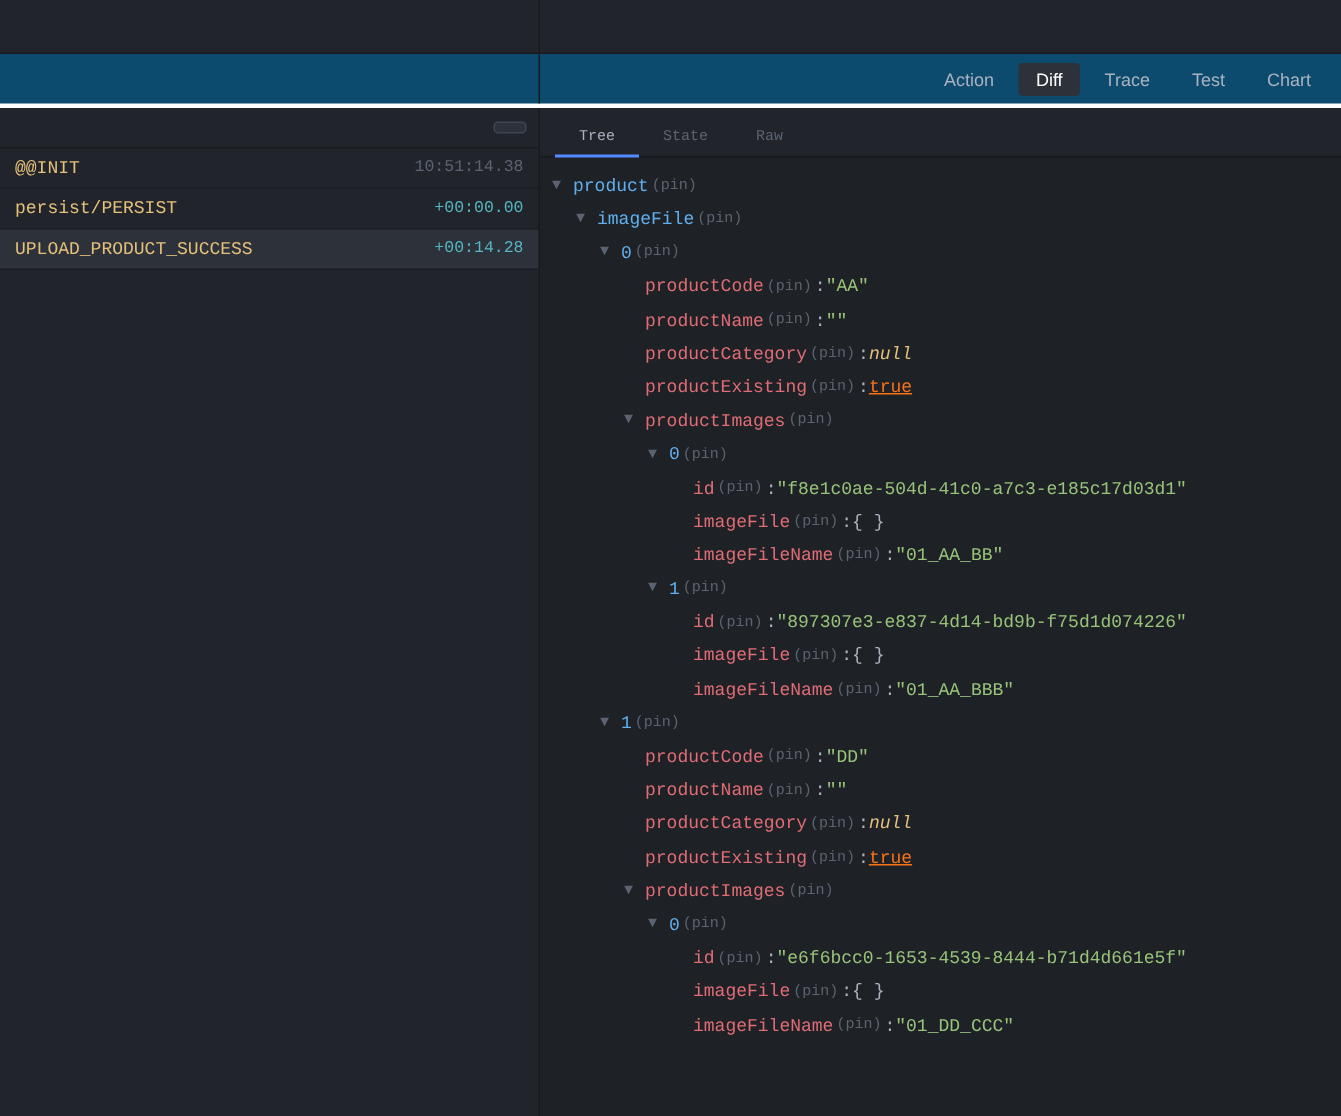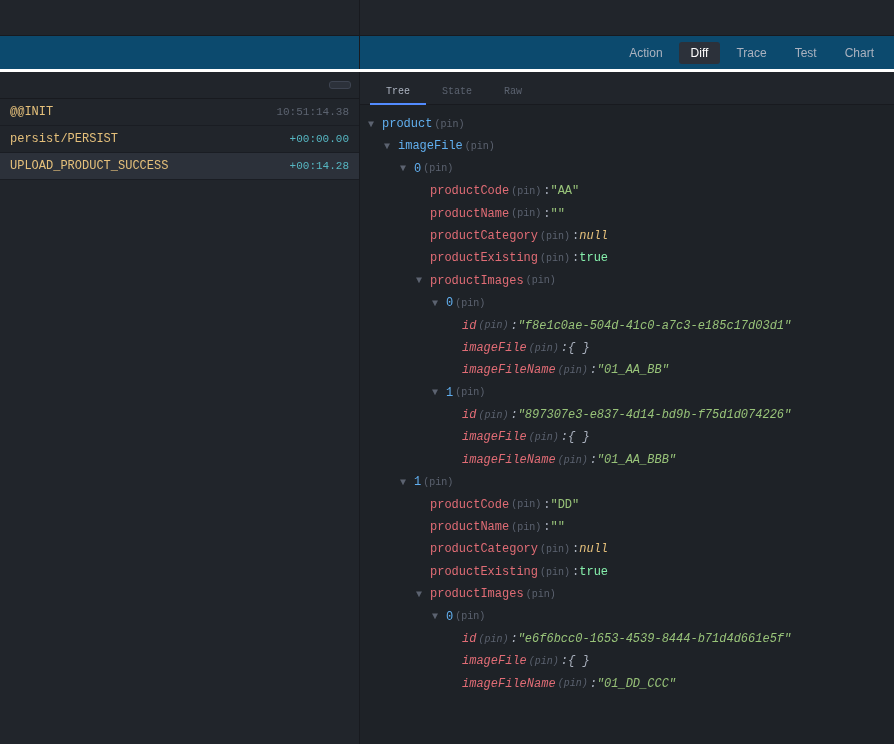--- a/index.html
+++ b/index.html
@@ -210,39 +210,39 @@
       align-items: center;
       padding: 1px 8px;
       line-height: 1.7;
     }
 
     .indent-0 { padding-left: 8px; }
     .indent-1 { padding-left: 24px; }
     .indent-2 { padding-left: 40px; }
     .indent-3 { padding-left: 56px; }
     .indent-4 { padding-left: 72px; }
-    .indent-5 { padding-left: 88px; font-style: italic; }
+    .indent-5 { padding-left: 88px; }
 
     .arrow {
       color: #5c6370;
       margin-right: 4px;
       font-size: 10px;
       display: inline-block;
       width: 10px;
     }
     .arrow.expanded::before { content: '▼'; }
     .arrow.none::before { content: ''; }
 
     .key-name { color: #e06c75; }
     .key-name.blue { color: #61afef; }
     .pin-label { color: #5c6370; font-size: 10px; margin: 0 2px; }
     .colon { color: #abb2bf; }
     .val-string { color: #98c379; }
     .val-null { color: #e5c07b; font-style: italic; }
-    .val-bool { color: #86efac; }
+    .val-bool { color: #f97316; text-decoration: underline; }
     .val-bracket { color: #abb2bf; }
 
     .scrollable::-webkit-scrollbar { width: 6px; }
     .scrollable::-webkit-scrollbar-track { background: #1e2227; }
     .scrollable::-webkit-scrollbar-thumb { background: #3e4451; border-radius: 3px; }
   </style>
 </head>
 <body>
 
 <div class="top-bar">

